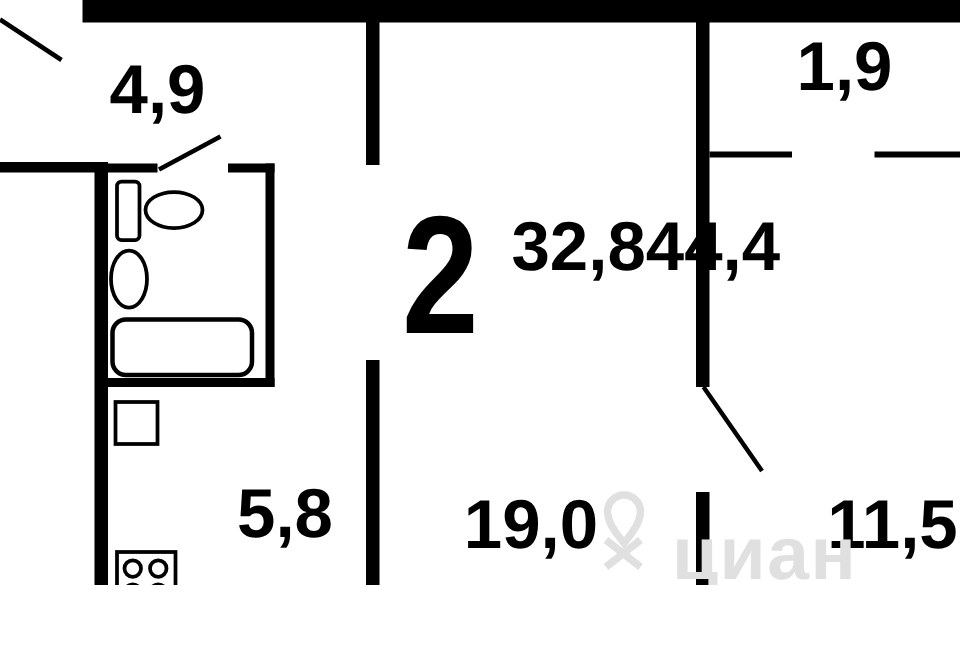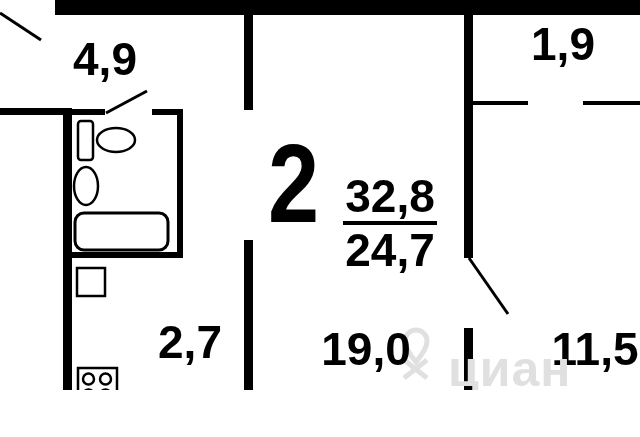--- a/index.html
+++ b/index.html
@@ -27,23 +27,22 @@
     font-weight:700;
     line-height:1;
     color:#000;
     transform:scaleX(.82);
     transform-origin:left top;
   }
   .fraction{
     position:absolute;
     left:341px;top:141px;
     width:98px;
-    display:flex;flex-direction:column;align-items:center;
+    display:flex;flex-direction:row;align-items:center;
     color:#000;
-    margin-top:32px;
   }
   .fraction .num{font-size:46px;font-weight:700;line-height:1;}
   .fraction .bar{width:94px;height:4px;background:#000;margin:2px 0;}
   .watermark-text{
     position:absolute;
     left:448px;top:344px;
     font-size:50px;font-weight:700;line-height:1;
     color:#e0e0e0;
     letter-spacing:1px;
   }
@@ -122,27 +121,27 @@
 
     <g stroke="#e0e0e0" fill="none" stroke-width="5">
       <path d="M416 362 C 406 350 405 345 405 341 a11 11 0 0 1 22 0 c0 4 -1 9 -11 21 z"></path>
       <line x1="404" y1="378" x2="427" y2="360"></line>
       <line x1="404" y1="360" x2="427" y2="378"></line>
     </g>
   </svg>
 
   <span class="lbl" style="left:105px;top:59px;">4,9</span>
   <span class="lbl" style="left:563px;top:44px;">1,9</span>
-  <span class="lbl" style="left:190px;top:342px;">2,7</span>
-  <span class="lbl" style="left:366px;top:349px;text-align:center;">19,0</span>
+  <span class="lbl" style="left:190px;top:342px;">5,8</span>
+  <span class="lbl" style="left:354px;top:349px;text-align:center;">19,0</span>
   <span class="lbl" style="left:595px;top:349px;">11,5</span>
 
   <span class="big-num">2</span>
   <div class="fraction">
     <span class="num">32,8</span>
     <span class="bar"></span>
-    <span class="num">24,7</span>
+    <span class="num">44,4</span>
   </div>
 
   <span class="watermark-text">циан</span>
   <span class="watermark-digit">4</span>
 
 </div>
 
 </body></html>

